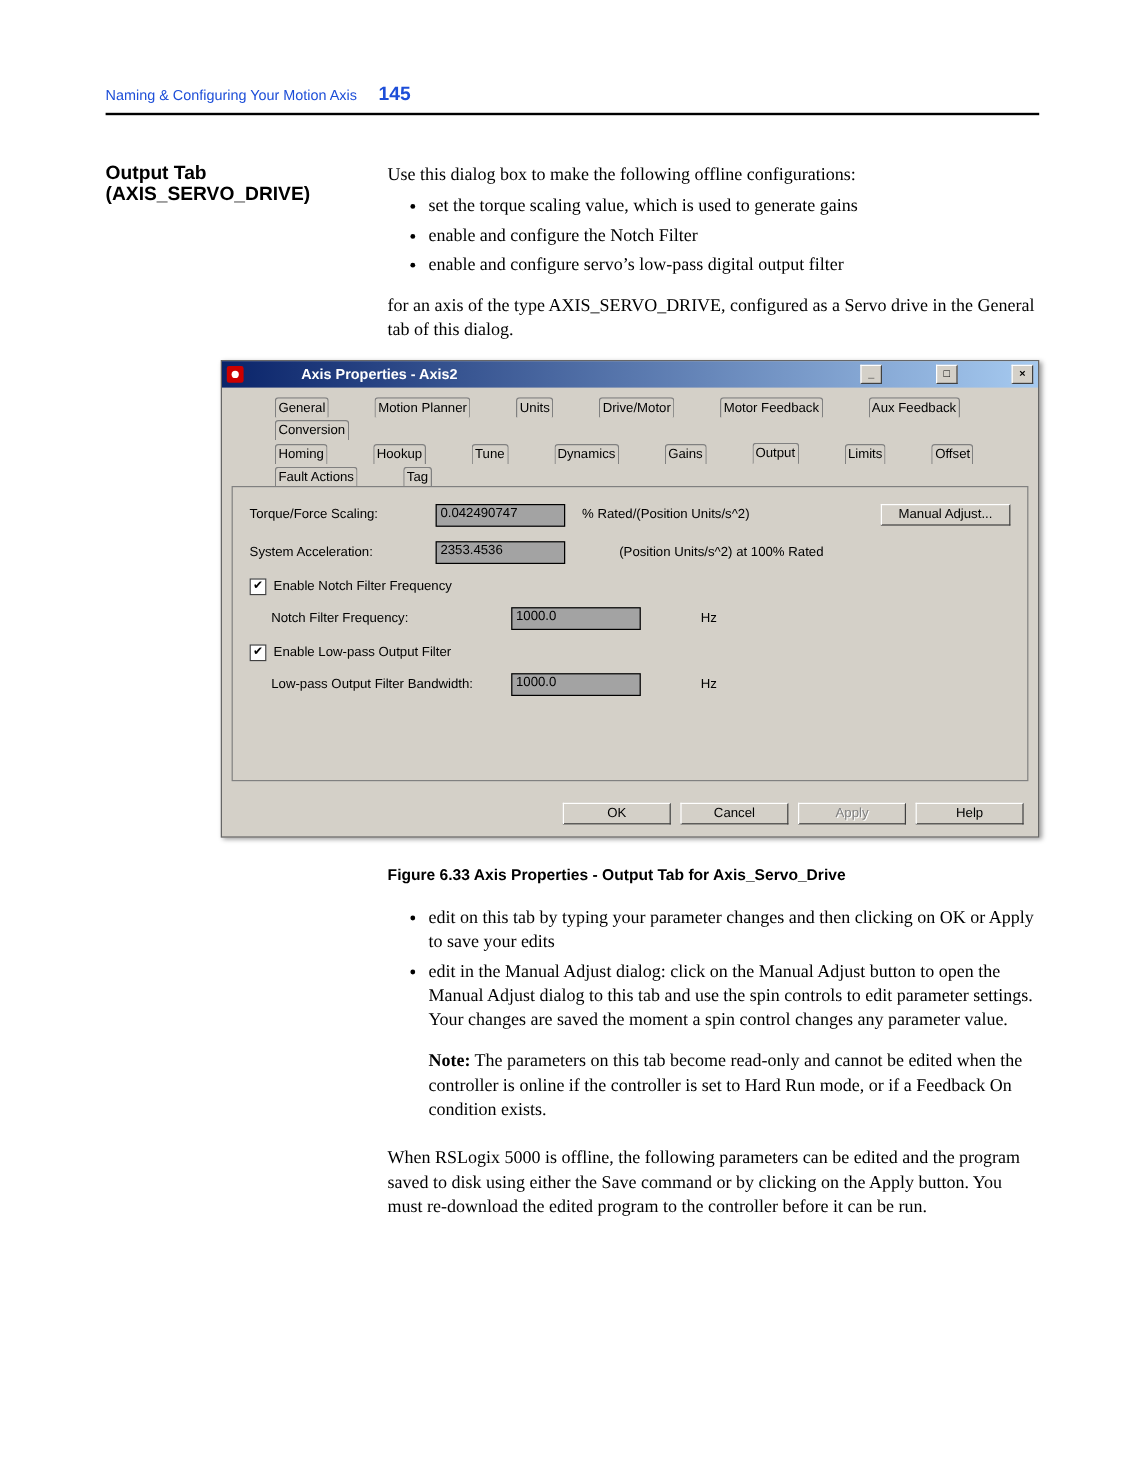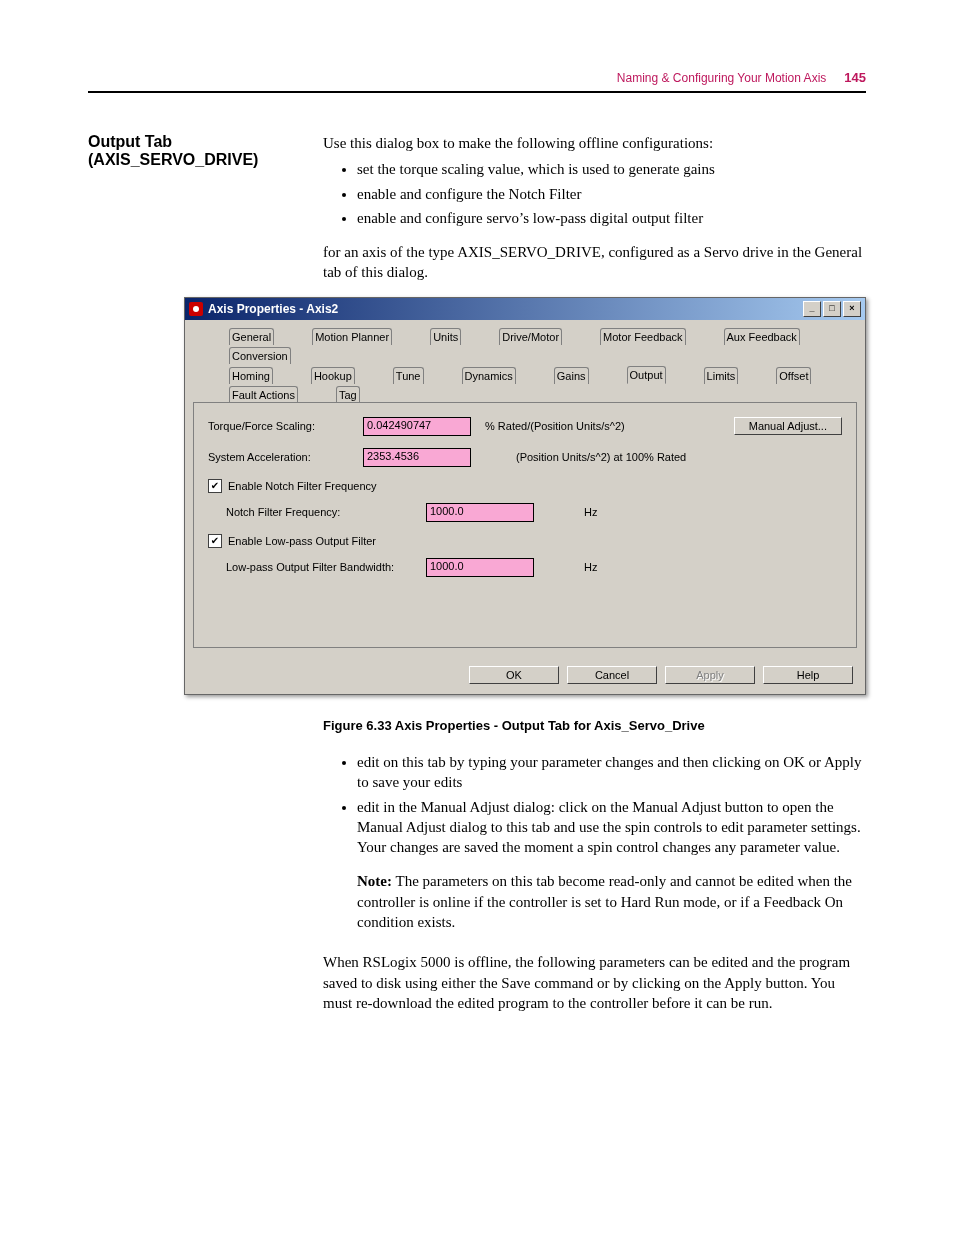--- a/index.html
+++ b/index.html
@@ -8,33 +8,32 @@
     background: #fff;
     font-family: Georgia, 'Times New Roman', serif;
     width: 954px;
     color: #000;
   }
   .page {
     padding: 70px 88px 60px 88px;
   }
   .header-row {
     display: flex;
-    justify-content: flex-end;
     align-items: baseline;
     font-family: Arial, Helvetica, sans-serif;
     font-size: 12px;
-    color: #be185d;
+    color: #1d4ed8;
     border-bottom: 2px solid #000;
     padding-bottom: 6px;
     margin-bottom: 40px;
   }
   .header-row .num {
     font-weight: bold;
     margin-left: 18px;
-    font-size: 13px;
+    font-size: 16px;
   }
   .section-row {
     display: flex;
     align-items: flex-start;
   }
   .section-label {
     width: 235px;
     font-family: Arial, Helvetica, sans-serif;
     font-weight: bold;
     font-size: 16px;
@@ -63,20 +62,21 @@
     margin-left: 96px;
   }
   .titlebar {
     background: linear-gradient(to right, #0a246a, #a6caf0);
     color: #fff;
     display: flex;
     align-items: center;
     padding: 3px 4px;
     font-weight: bold;
     font-size: 12px;
+    gap: 43px;
   }
   .titlebar .tb-icon {
     width: 14px; height: 14px;
     background: #c00;
     border-radius: 2px;
     margin-right: 5px;
     display:inline-block;
     position:relative;
   }
   .titlebar .tb-icon::after{
@@ -143,21 +143,21 @@
     display:flex;
     align-items:center;
     margin-bottom:12px;
   }
   .flabel {
     width: 155px;
   }
   .flabel.sub { padding-left:18px; width:200px; }
   .finput {
     border:1px solid #000;
-    background:#f9a8d4;
+    background:#a3a3a3;
     padding:1px 3px;
     width:100px;
     height:15px;
     font-family: Tahoma, Arial;
     font-size:11px;
   }
   .funit {
     margin-left:14px;
   }
   .btn {

